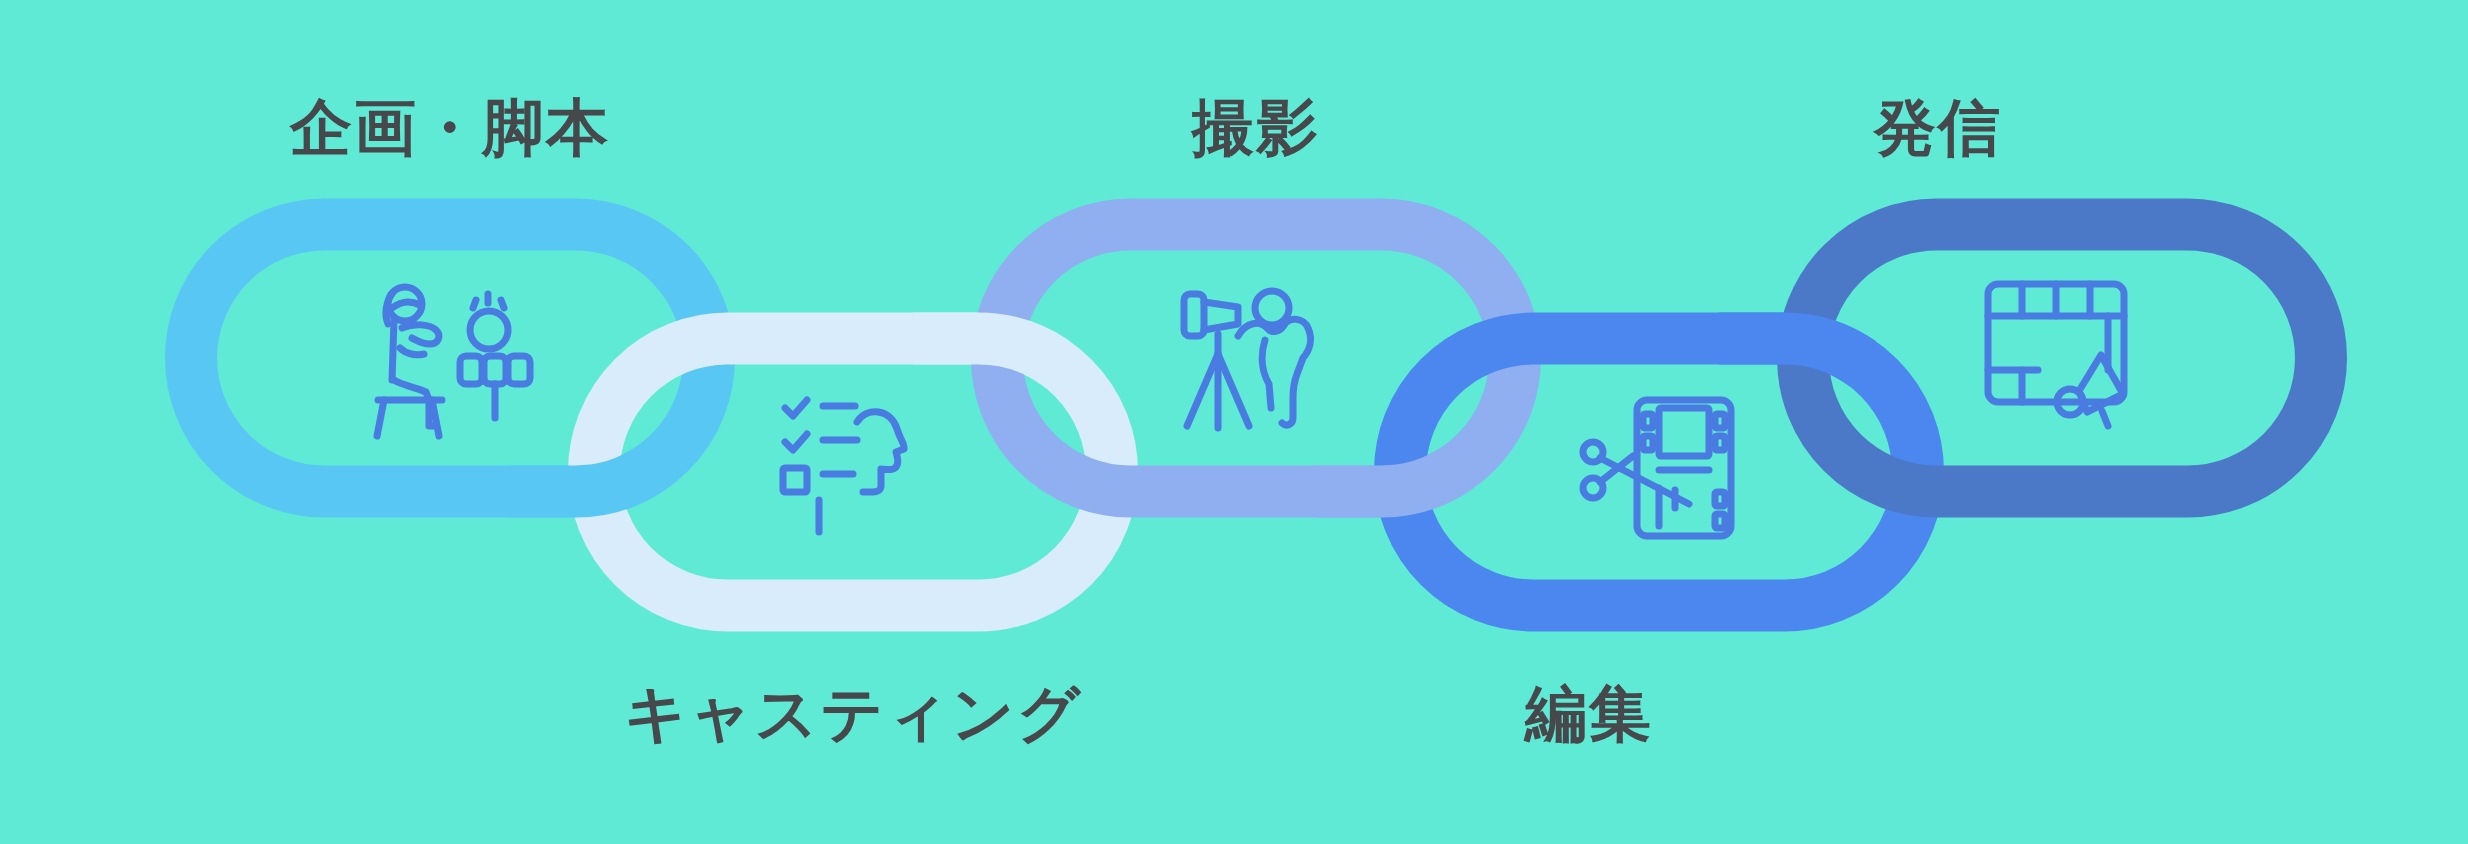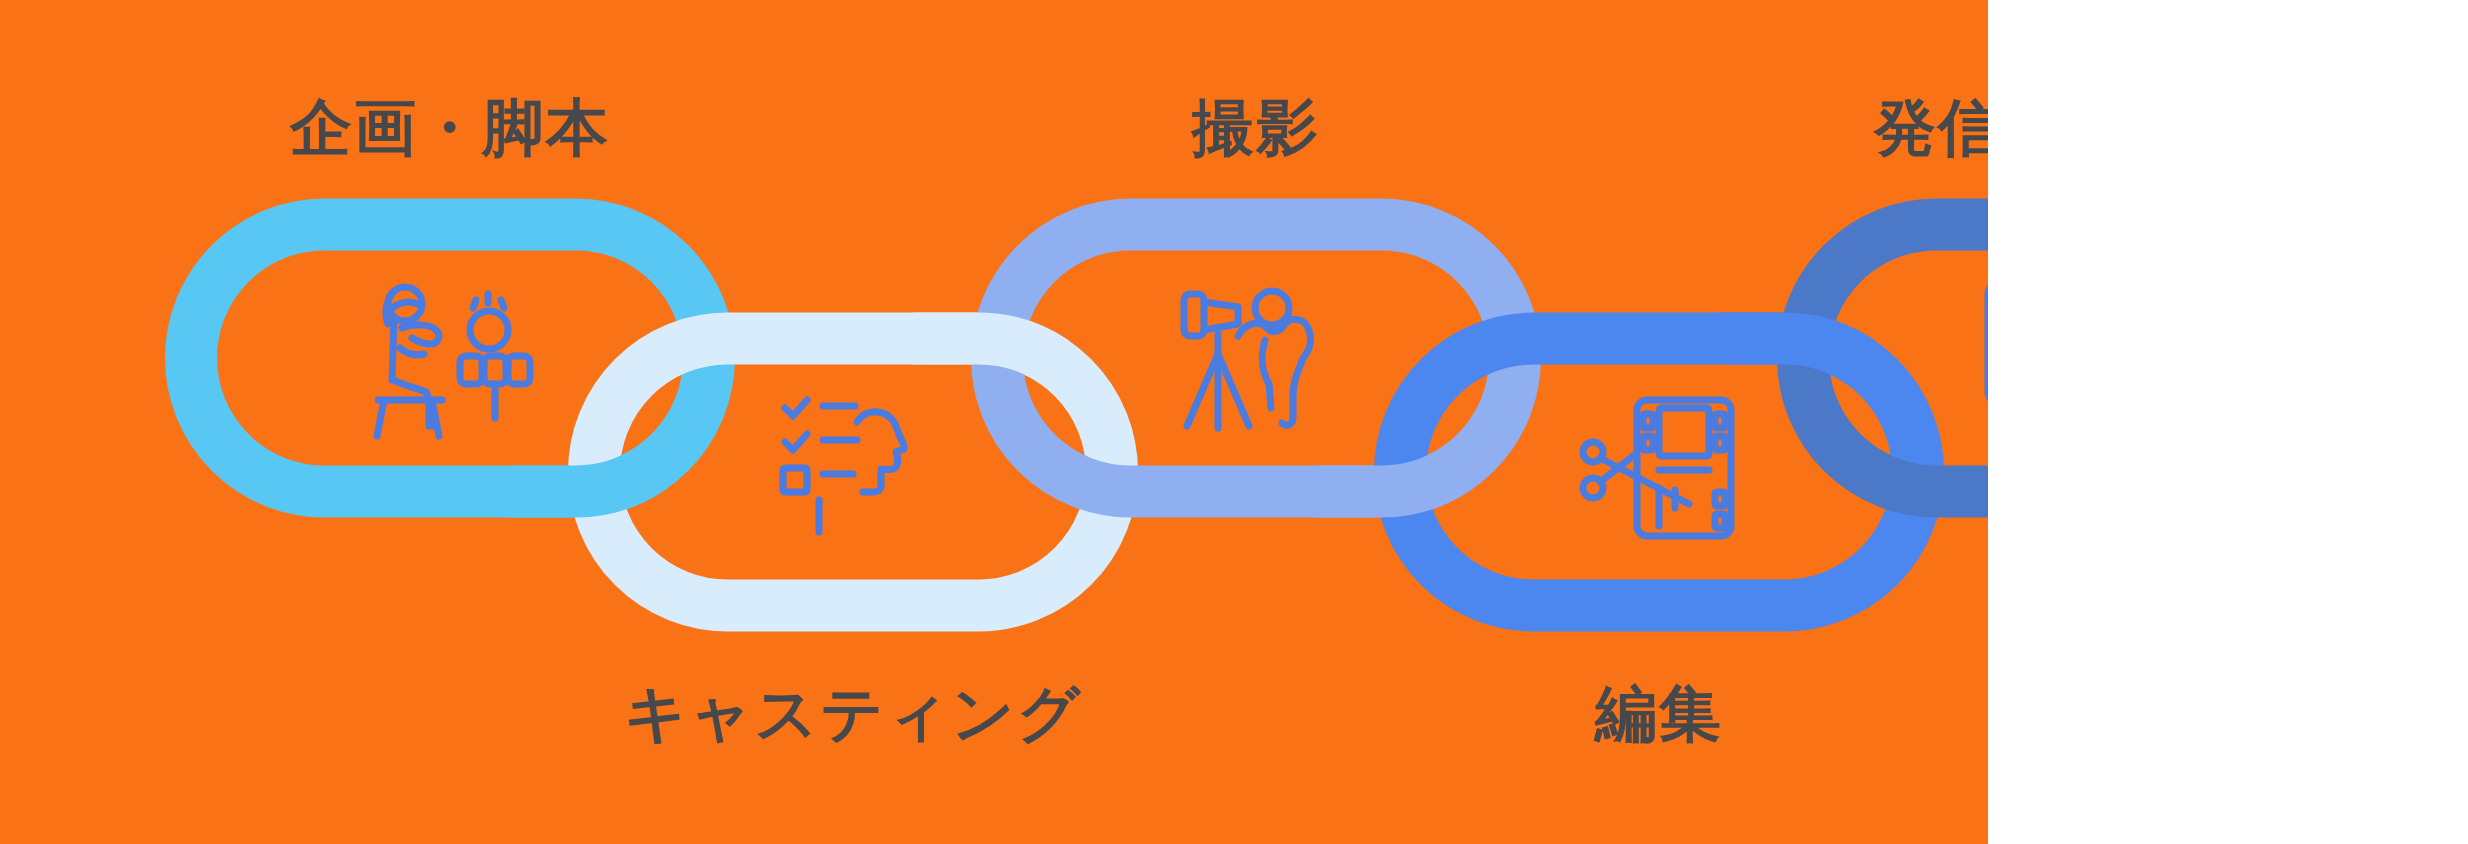--- a/index.html
+++ b/index.html
@@ -1,20 +1,20 @@
 <!DOCTYPE html>
 <html><head>
 <meta charset="utf-8">
 <style>
   html, body { margin: 0; padding: 0; background: #ffffff; }
   .canvas {
     position: relative;
-    width: 1988px;
+    width: 2468px;
     height: 844px;
-    background: #f97316;
+    background: #5eead4;
     overflow: hidden;
     font-family: Liberation Sans, sans-serif;
   }
   .chain-svg {
     position: absolute;
     left: 0; top: 0;
     width: 2468px;
     height: 844px;
     display: block;
   }
@@ -134,16 +134,16 @@
       <path d="M 40 92 L 40 124"></path>
       <circle cx="88" cy="124" r="13"></circle>
       <path d="M 97 113 L 119 77 L 141 116 L 105 134 Z"></path>
       <path d="M 120 133 L 126 148"></path>
     </g>
   </svg>
 
   <div class="stage-label top" style="left:450px">企画・脚本</div>
   <div class="stage-label top" style="left:1256px">撮影</div>
   <div class="stage-label bottom" style="left:853px">キャスティング</div>
-  <div class="stage-label bottom" style="left:1659px">編集</div>
+  <div class="stage-label bottom" style="left:1589px">編集</div>
   <div class="stage-label top" style="left:1938px">発信</div>
 
 </div>
 
 </body></html>

